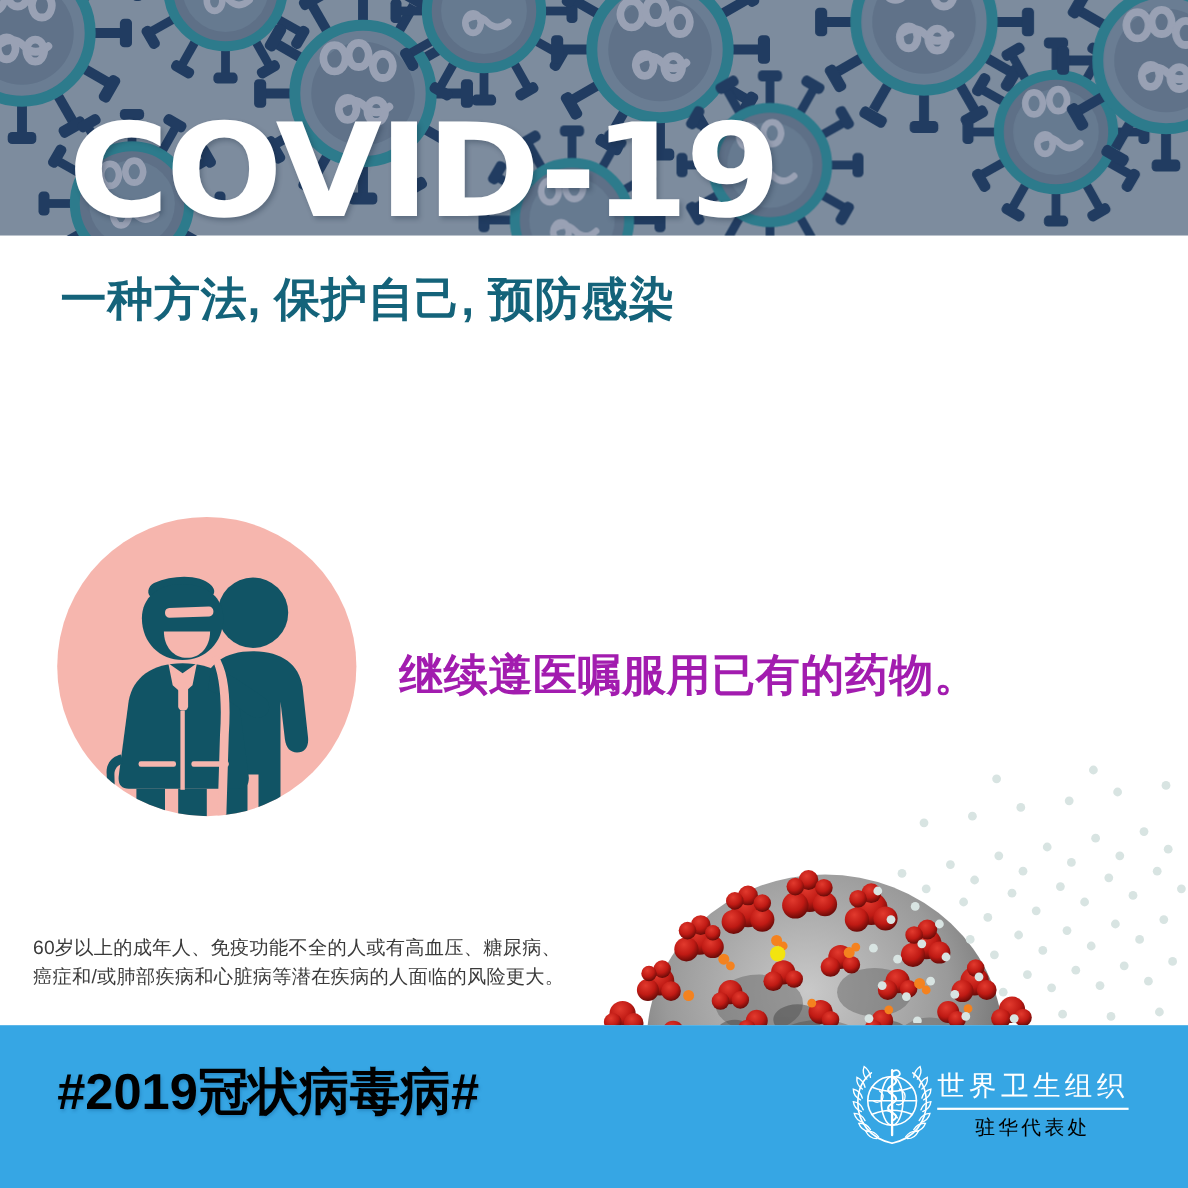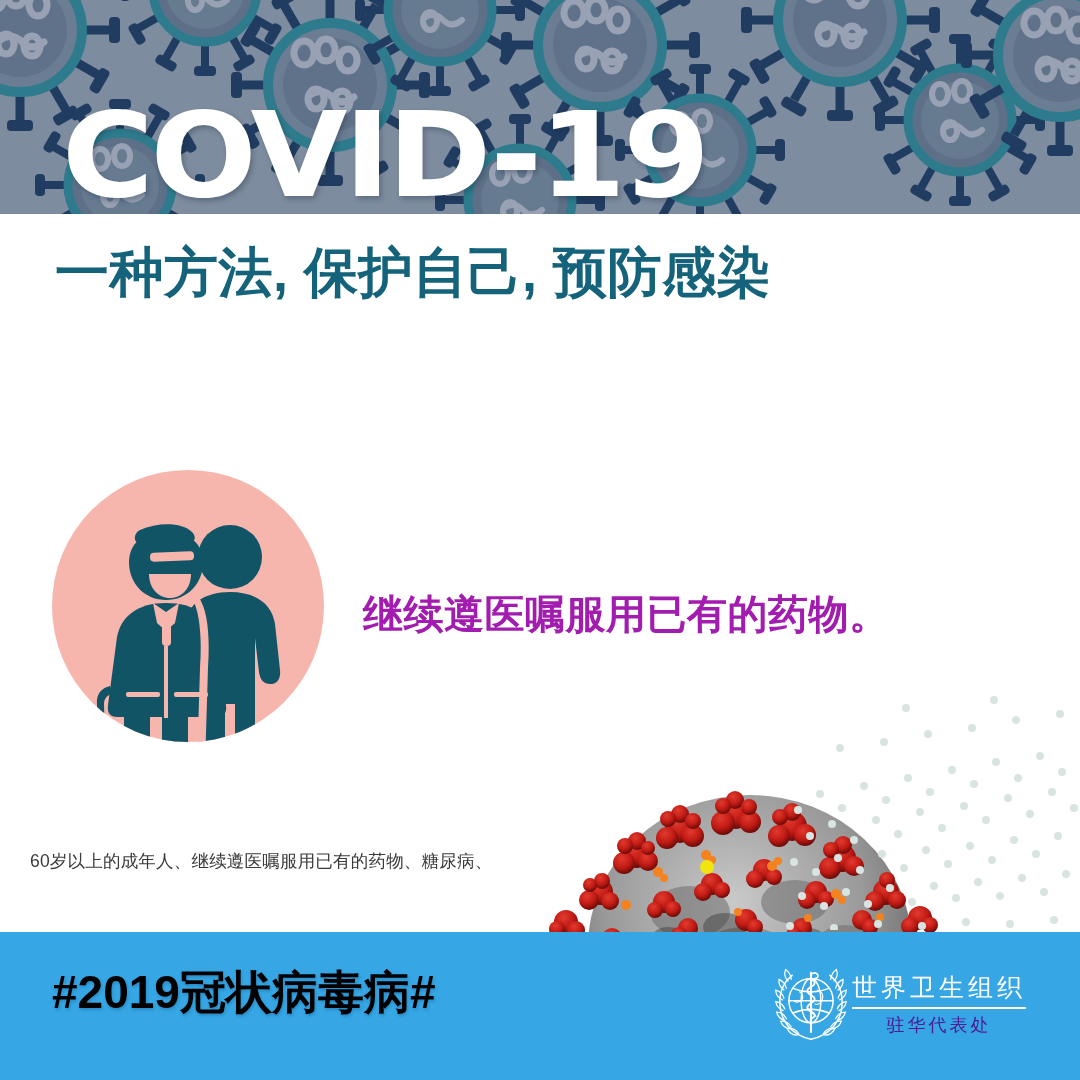--- a/index.html
+++ b/index.html
@@ -50,21 +50,21 @@
   }
 
   
   #headline {
     position: absolute;
     left: 55px;
     top: 243px;
     width: 960px;
     color: #14637a;
     font-weight: bold;
-    font-size: 54px;
+    font-size: 42px;
     line-height: 58px;
     letter-spacing: 0.5px;
   }
   #headline .hl-line { display: block; white-space: nowrap; }
 
   
   #illustration-wrap {
     position: absolute;
     left: 52px;
     top: 470px;
@@ -168,21 +168,21 @@
     line-height: 32px;
     white-space: nowrap;
   }
   #who-divider {
     width: 100%;
     height: 2px;
     background: #ffffff;
     margin: 4px 0 4px 0;
   }
   #who-sub {
-    color: #4c1d95;
+    color: #000000;
     font-size: 18px;
     letter-spacing: 3px;
     line-height: 24px;
     white-space: nowrap;
   }
 </style>
 </head>
 <body>
 
 <div id="poster">
@@ -569,21 +569,22 @@
         <circle cx="54" cy="238" r="4"></circle>
         <circle cx="98" cy="234" r="4"></circle>
       <circle cx="142" cy="236" r="4"></circle>
         <circle cx="186" cy="232" r="4"></circle>
         <circle cx="230" cy="234" r="4"></circle>
       <circle cx="274" cy="230" r="4"></circle>
     </g>
   </svg>
 
   <div id="footnote">
-    <span class="fn-line">60岁以上的成年人、继续遵医嘱服用已有的药物、糖尿病、</span>
+    <span class="fn-line">60岁以上的成年人、免疫功能不全的人或有高血压、糖尿病、</span>
+    <span class="fn-line">癌症和/或肺部疾病和心脏病等潜在疾病的人面临的风险更大。</span>
   </div>
 
   <div id="bottom-bar">
 
     <div id="hashtag">#2019冠状病毒病#</div>
 
     <div id="who-logo-block">
       <svg id="who-emblem" viewBox="0 0 100 100" aria-hidden="true">
         <g fill="none" stroke="#ffffff" stroke-width="1.8" stroke-linecap="round">
 

